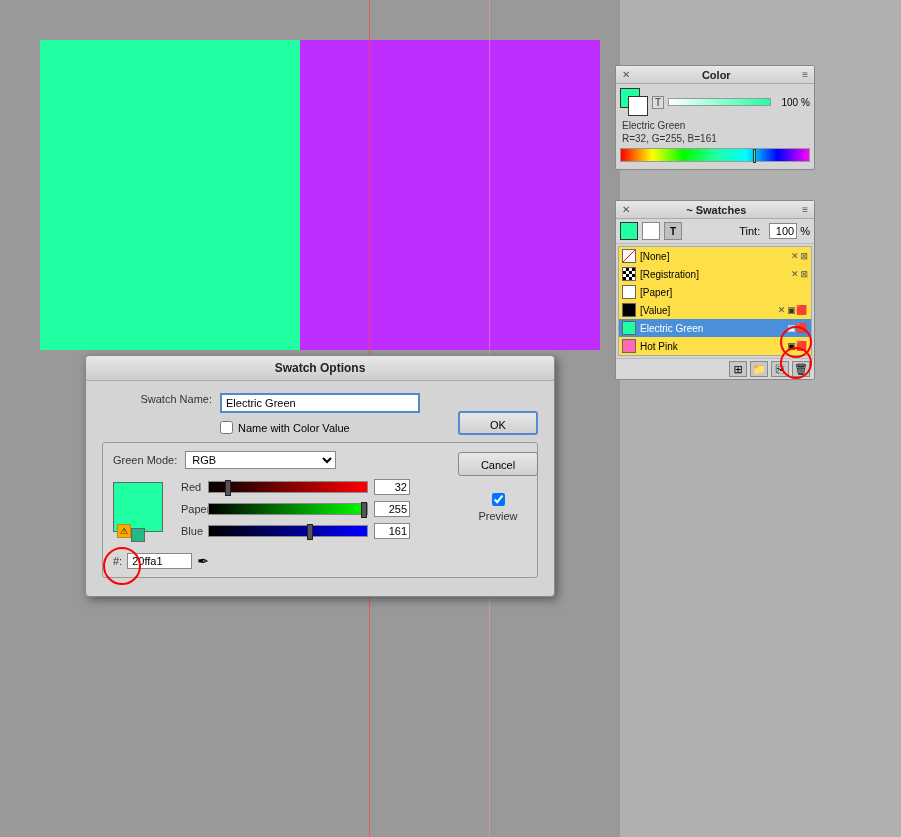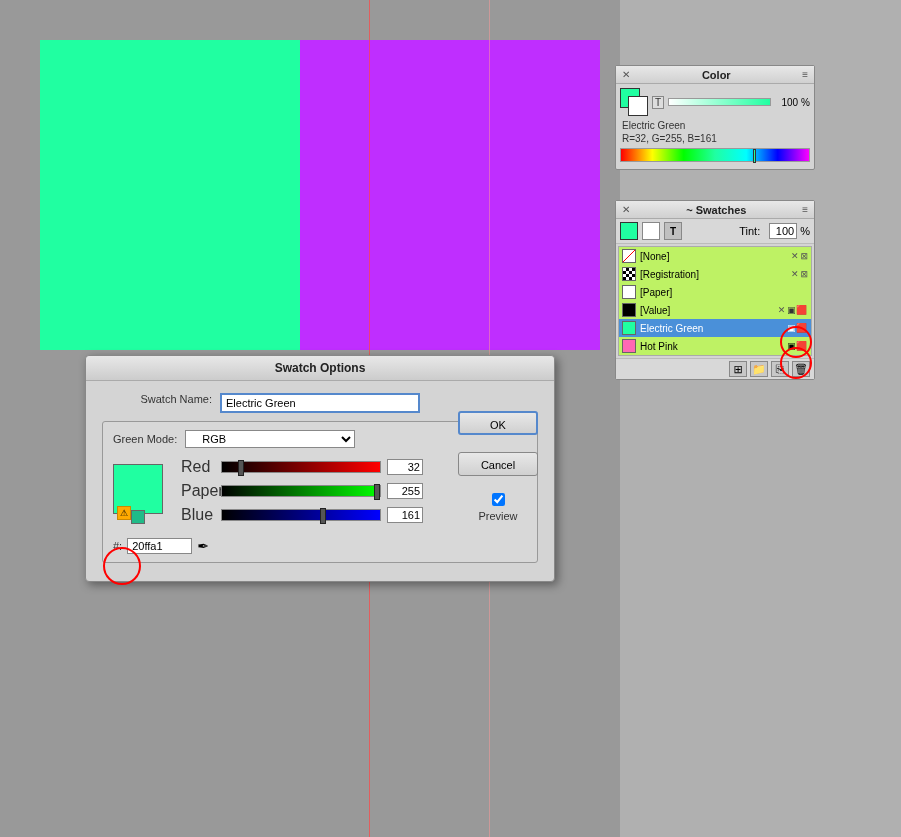--- a/index.html
+++ b/index.html
@@ -216,21 +216,21 @@
     }
 
     .tint-control {
       display: flex;
       align-items: center;
       gap: 3px;
       margin-left: auto;
     }
 
     .swatches-list {
-      background: #bef264;
+      background: #fde047;
       border: 1px solid #aaa;
       margin: 2px;
     }
 
     .swatch-row {
       display: flex;
       align-items: center;
       padding: 1px 3px;
       height: 18px;
       cursor: pointer;
@@ -359,22 +359,22 @@
     }
 
     .color-mode-label {
       font-size: 11px;
       color: #333;
       margin-right: 8px;
     }
 
     .color-mode-select {
       font-size: 11px;
-      padding: 1px 12px;
-      width: 170px;
+      padding: 1px 2px;
+      width: 151px;
       background: white;
       border: 1px solid #888;
     }
 
     .color-mode-header {
       display: flex;
       align-items: center;
       margin-bottom: 10px;
     }
 
@@ -416,23 +416,23 @@
       border: 1px solid #666;
     }
 
     .slider-row {
       display: flex;
       align-items: center;
       margin-bottom: 6px;
     }
 
     .slider-label {
-      font-size: 16px;
+      font-size: 11px;
       color: #333;
-      width: 40px;
+      width: 27px;
     }
 
     .slider-track {
       height: 12px;
       width: 160px;
       border: 1px solid #888;
       position: relative;
       background: #ccc;
     }
 
@@ -641,20 +641,24 @@
 
 <div class="dialog-overlay">
   <div class="dialog-title-bar">Swatch Options</div>
   <div class="dialog-body">
 
     <div class="dialog-row">
       <span class="dialog-label">Swatch Name:</span>
       <input type="text" class="dialog-input" value="Electric Green" style="">
     </div>
 
+    <div class="dialog-checkbox-row">
+      <input type="checkbox" class="dialog-checkbox" style="">
+      <span>Name with Color Value</span>
+    </div>
 
 
     <div class="color-mode-group">
       <div class="color-mode-header">
         <span class="color-mode-label">Green Mode:</span>
         <select class="color-mode-select">
           <option>RGB</option>
           <option>CMYK</option>
           <option>LAB</option>
         </select>

